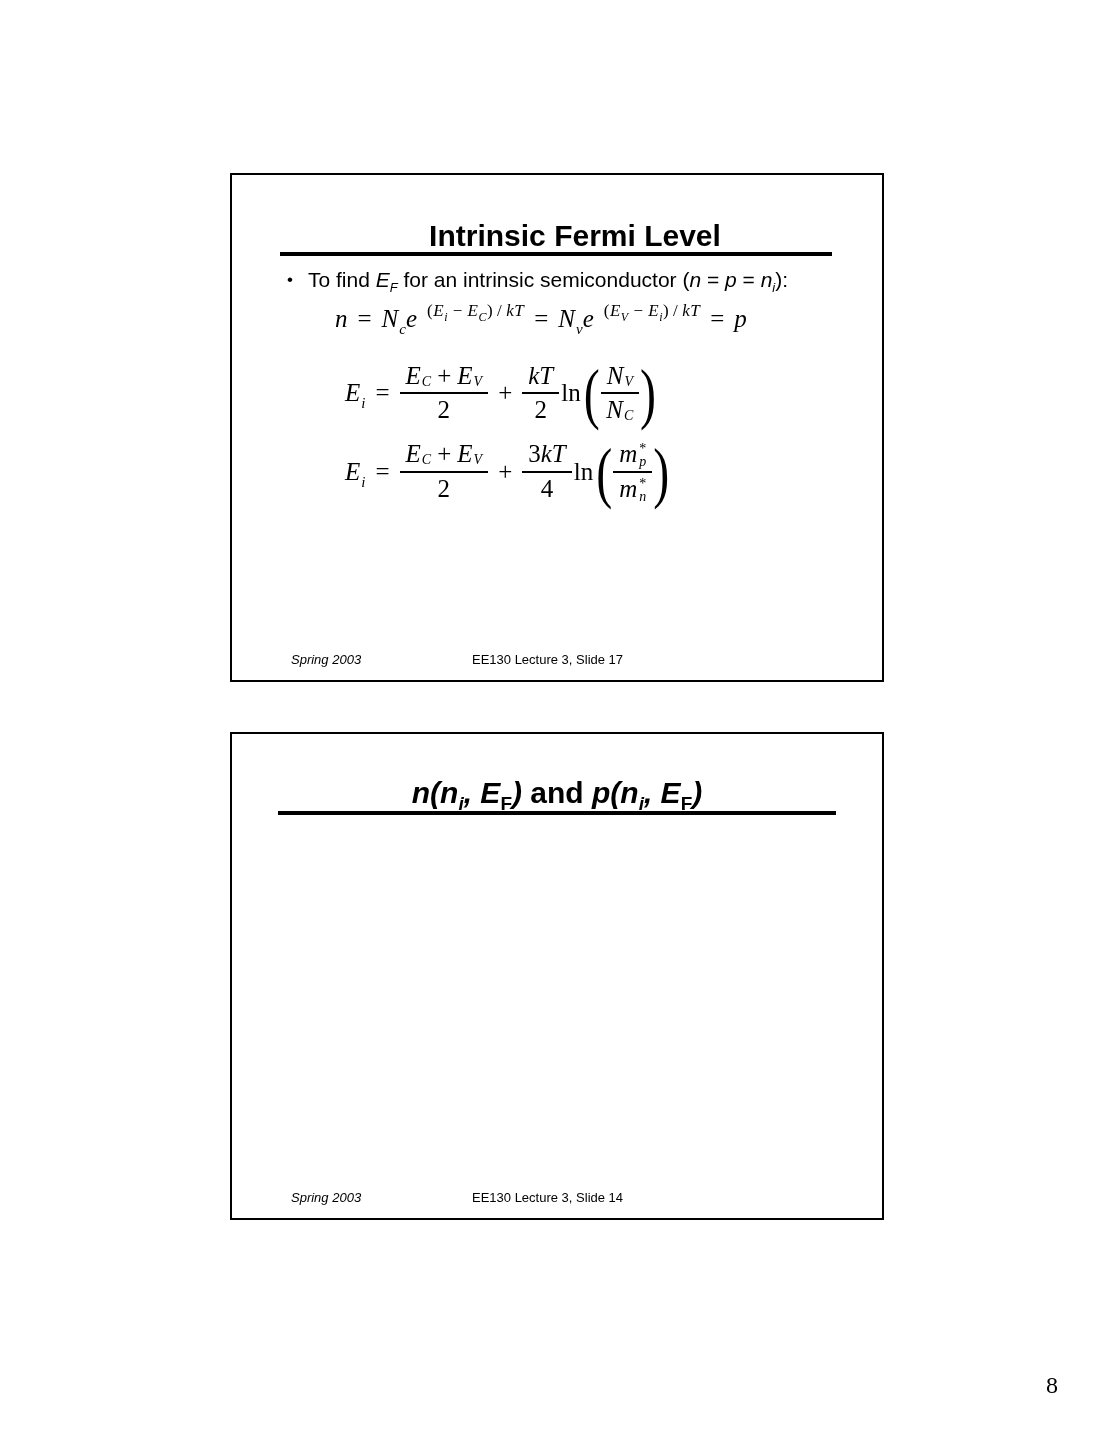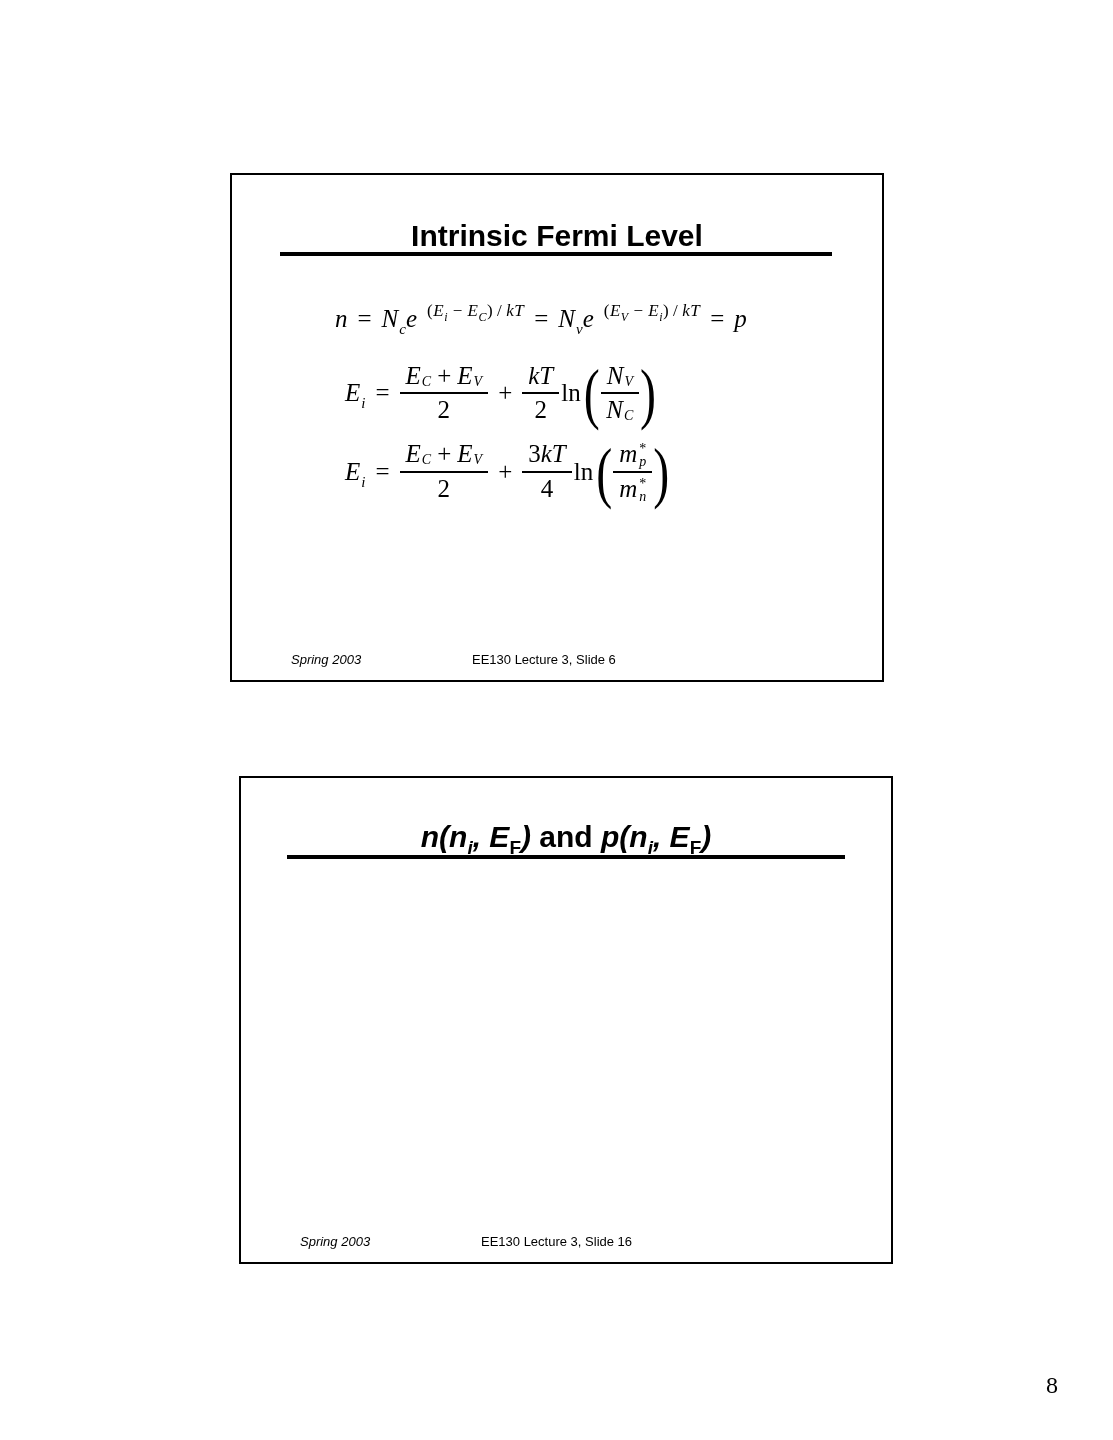--- a/index.html
+++ b/index.html
@@ -6,27 +6,27 @@
   body{
     width:1113px;height:1440px;background:#ffffff;position:relative;
     font-family:"Liberation Sans","DejaVu Sans",sans-serif;color:#000;
     overflow:hidden;
   }
   .slide{
     position:absolute;left:230px;width:650px;background:#fff;
     border:2px solid #000;
   }
   #slide1{top:173px;height:505px;}
-  #slide2{top:776px;height:484px;margin-left:9px;}
+  #slide2{top:732px;height:484px;}
 
   .slide-title{
     position:absolute;left:0;width:100%;text-align:center;
     font-size:30px;font-weight:bold;line-height:1;letter-spacing:0px;
   }
-  #slide1 .slide-title{top:46px;}
+  #slide1 .slide-title{top:46px;margin-left:18px;}
   #slide2 .slide-title{top:44px;font-style:italic;}
   .title-rule{position:absolute;height:4px;background:#000;}
   #slide1 .title-rule{top:77px;left:48px;width:552px;}
   #slide2 .title-rule{top:77px;left:46px;width:558px;}
 
   .tsub{font-size:19px;position:relative;top:7px;font-style:normal;}
   .tsub.it{font-style:italic;}
 
   .bullet-line{
     position:absolute;top:92px;left:55px;font-size:21px;line-height:1.25;
@@ -82,20 +82,21 @@
 </head>
 <body>
 
 <div>
 
   <div class="slide" id="slide1">
 
     <div class="slide-title">Intrinsic Fermi Level</div>
     <div class="title-rule"></div>
 
+    <div class="bullet-line"><span class="bullet-marker">•</span><span><span>To find </span><span class="it">E</span><span class="bsub it">F</span><span> for an intrinsic semiconductor (</span><span class="it">n</span><span> = </span><span class="it">p</span><span> = </span><span class="it">n</span><span class="bsub it">i</span><span>):</span></span></div>
 
     <div class="eqline" style="top:128px;left:103px;"><span class="it">n</span><span class="op">=</span><span class="it">N</span><span class="sub1 it">c</span><span class="it">e</span><span class="sup1"><span>(</span><span class="it">E</span><span class="sub2 it">i</span><span> − </span><span class="it">E</span><span class="sub2 it">C</span><span>) / </span><span class="it">kT</span></span><span class="op">=</span><span class="it">N</span><span class="sub1 it">v</span><span class="it">e</span><span class="sup1"><span>(</span><span class="it">E</span><span class="sub2 it">V</span><span> − </span><span class="it">E</span><span class="sub2 it">i</span><span>) / </span><span class="it">kT</span></span><span class="op">=</span><span class="it">p</span></div>
 
     <div class="eqflex" style="top:188px;left:113px;">
         <span><span class="it">E</span><span class="sub1 it">i</span><span class="op">=</span></span>
         <span class="frac">
           <span class="num">
             <span class="it">E</span>
             <span class="subf it">C</span>
             <span class="mid">+</span>
@@ -162,30 +163,30 @@
               <span>*</span>
               <span class="it">n</span>
             </span>
           </span>
         </span>
         <span class="bigp">)</span>
       </div>
 
     <div class="slide-footer">
       <span class="footer-date">Spring 2003</span>
-      <span class="footer-label">EE130 Lecture 3, Slide 6</span>
+      <span class="footer-label">EE130 Lecture 3, Slide 17</span>
     </div>
   </div>
 
   <div class="slide" id="slide2">
 
     <div class="slide-title"><span class="it">n</span><span>(</span><span class="it">n</span><span class="tsub it">i</span><span>, </span><span class="it">E</span><span class="tsub">F</span><span class="it">)</span><span style="font-style:normal;"> and </span><span class="it">p</span><span>(</span><span class="it">n</span><span class="tsub it">i</span><span>, </span><span class="it">E</span><span class="tsub">F</span><span class="it">)</span></div>
     <div class="title-rule"></div>
 
     <div class="slide-footer">
       <span class="footer-date">Spring 2003</span>
-      <span class="footer-label">EE130 Lecture 3, Slide 16</span>
+      <span class="footer-label">EE130 Lecture 3, Slide 14</span>
     </div>
   </div>
 
   <div class="page-number">8</div>
 
 </div>
 
 </body></html>

